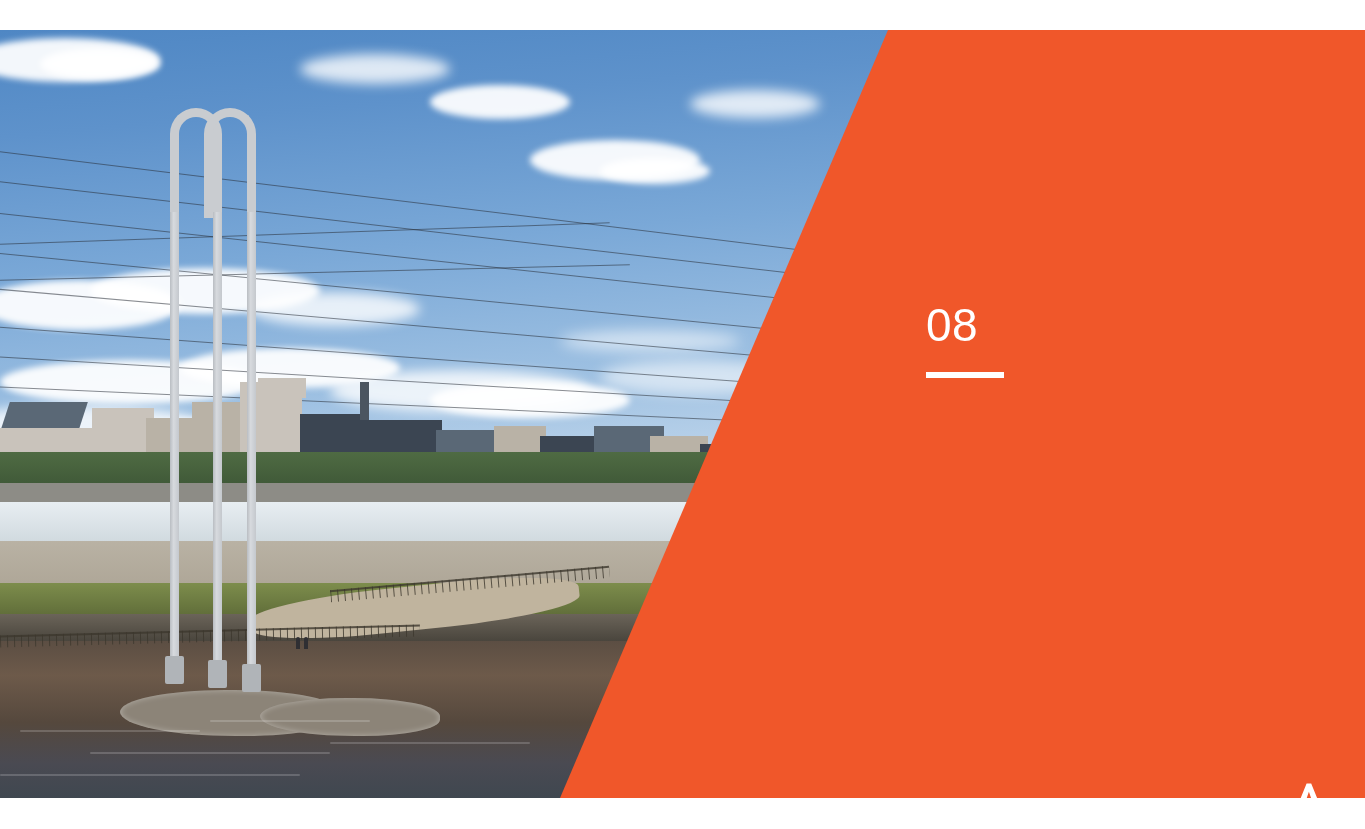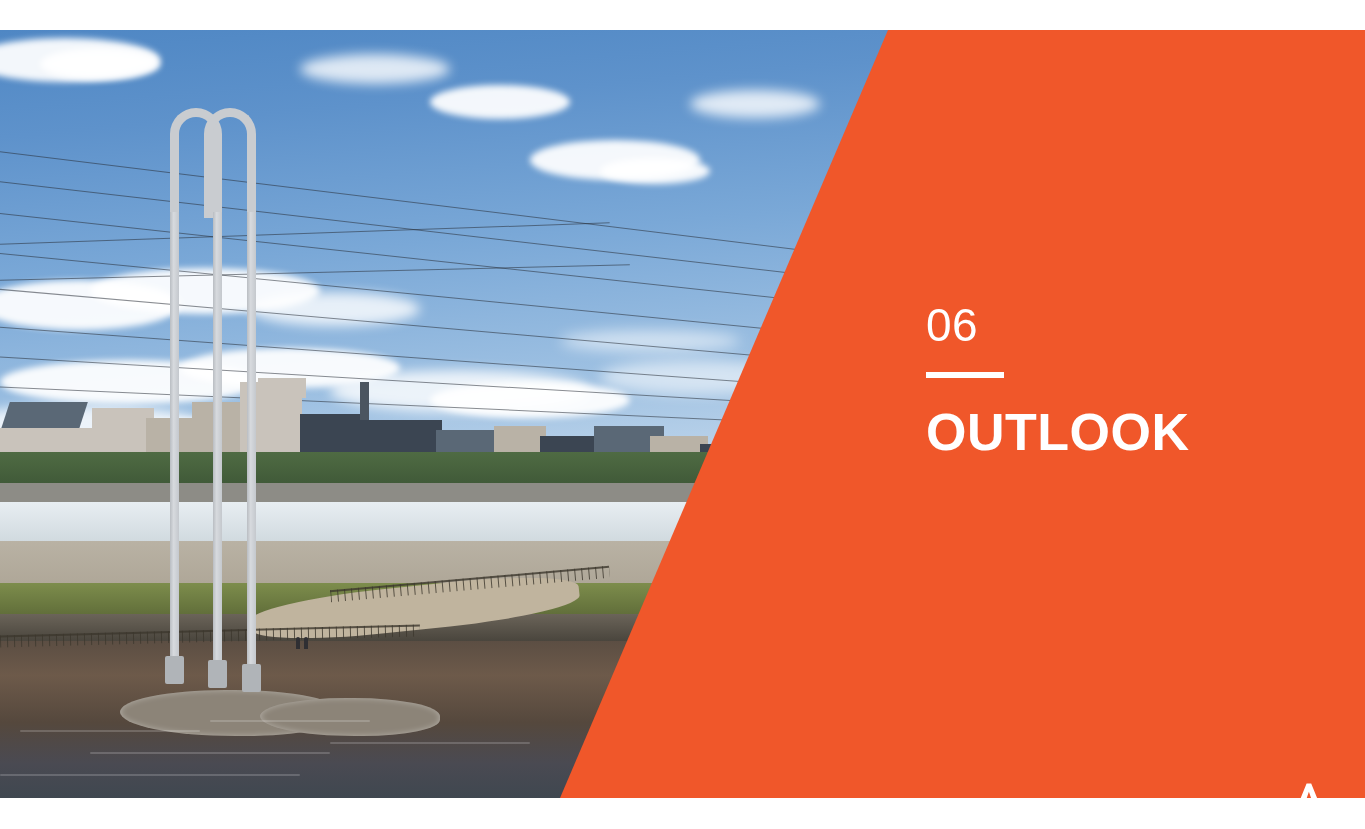--- a/index.html
+++ b/index.html
@@ -291,23 +291,22 @@
         <div class="leg" style="left:77px; top:104px; height:452px;"></div>
         <div class="base" style="left:-5px; top:548px;"></div>
         <div class="base" style="left:38px; top:552px;"></div>
         <div class="base" style="left:72px; top:556px;"></div>
       </div>
     </div>
 
     <div id="orange-panel"></div>
 
     <div id="text-block">
-      <div id="section-number">06</div>
+      <div id="section-number">08</div>
       <div id="title-rule"></div>
-      <div id="section-title">OUTLOOK</div>
     </div>
 
     <div id="logo">
       <svg width="42" height="32" viewBox="0 0 42 32" aria-hidden="true">
         <path d="M20.6 1.4 L25.2 1.4 L37.0 30.6 L29.4 30.6 L26.9 23.4
                  L18.9 23.4 L16.4 30.6 L8.8 30.6 Z
                  M22.9 9.8 L20.2 17.6 L25.6 17.6 Z" fill="#ffffff"></path>
         <path d="M5.0 30.6 L11.0 18.0 L15.4 22.4 L11.2 30.6 Z" fill="#ffffff"></path>
       </svg>
     </div>

